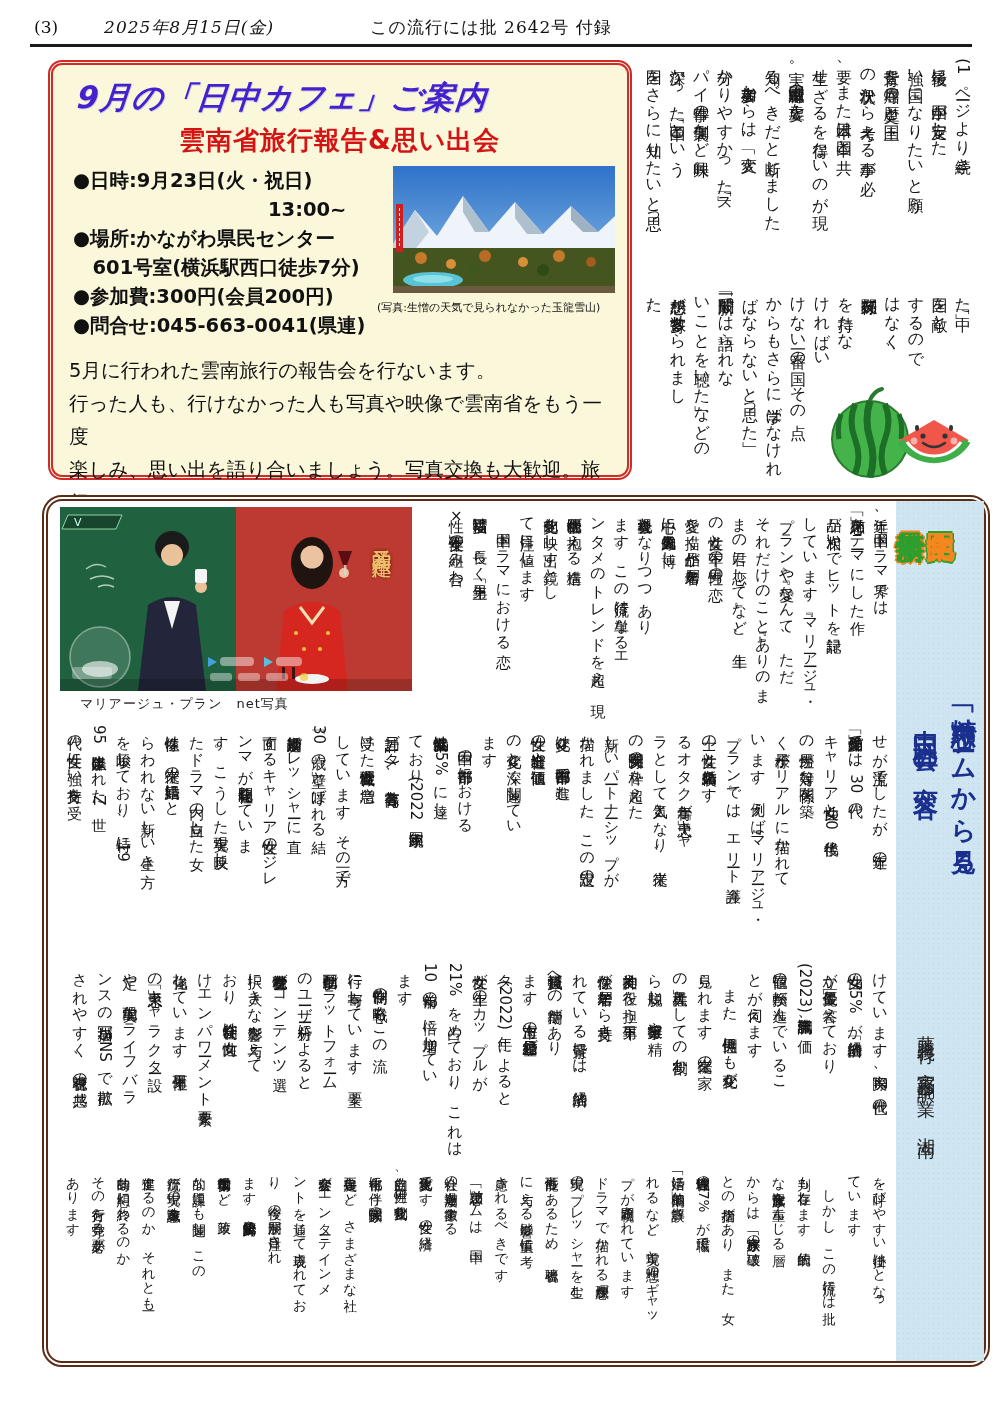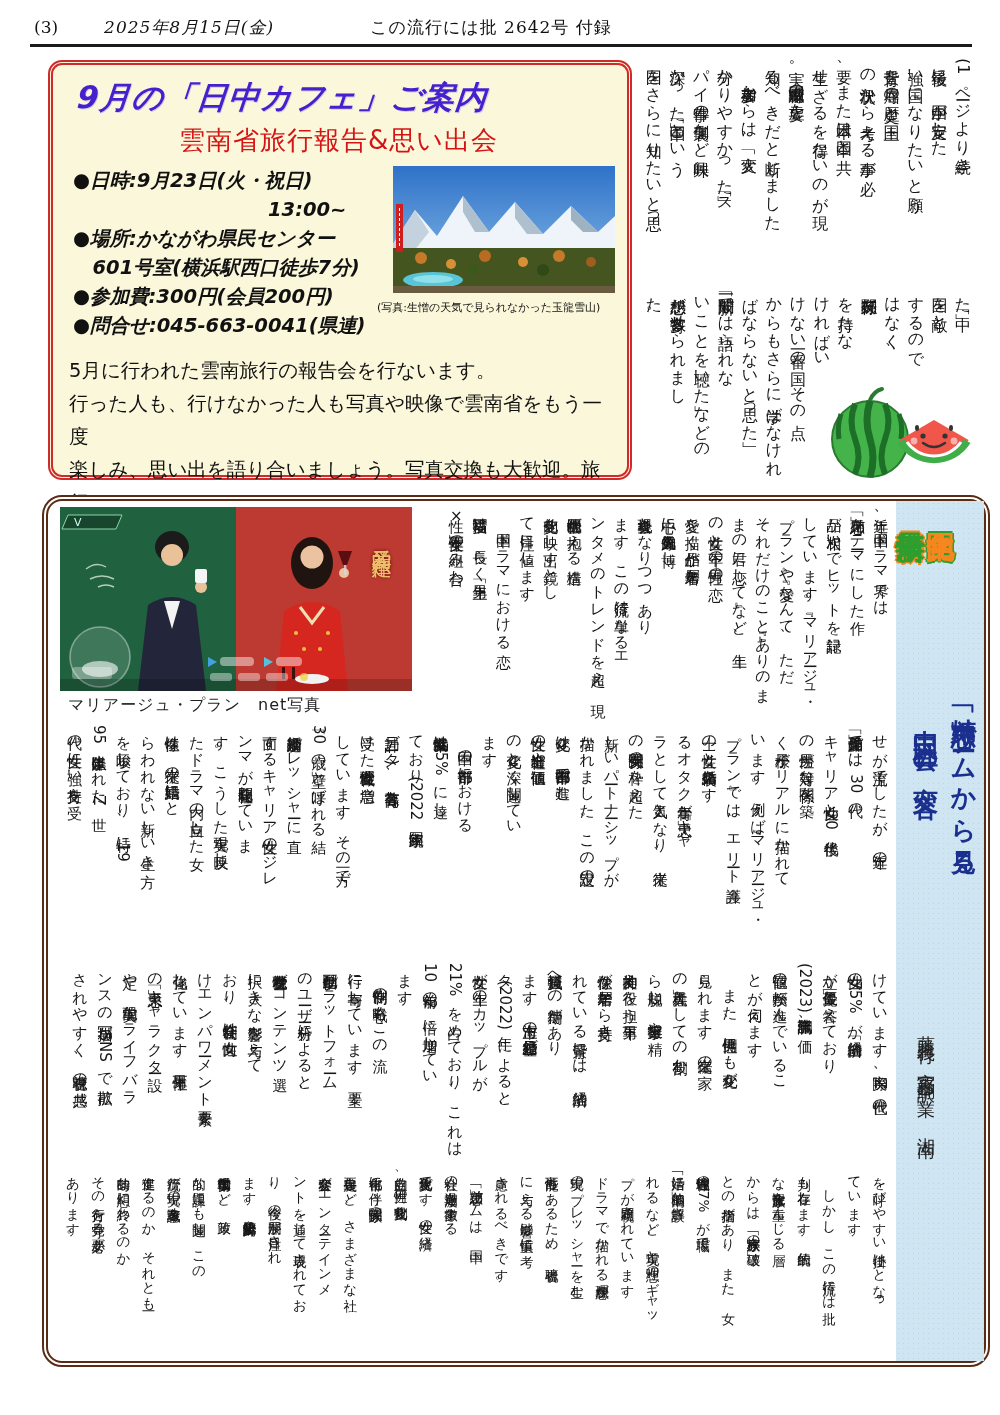--- a/index.html
+++ b/index.html
@@ -9,23 +9,23 @@
   .page-header{position:absolute;left:34px;top:16px;width:940px;font-size:17px;
        font-family:"DejaVu Serif",serif;display:flex;align-items:baseline;}
   .h-date{margin-left:46px;letter-spacing:1px;font-style:italic;}
   .h-issue{margin-left:96px;letter-spacing:1px;}
   .header-rule{position:absolute;left:30px;top:44px;width:942px;height:3px;background:#1a1a1a;}
   
   .cafe-box{position:absolute;left:48px;top:60px;width:584px;height:420px;box-sizing:border-box;
        background:#fbf7da;border:5px double #cf2b2b;border-radius:14px;padding:8px 14px;}
   .cafe-title{font-size:31px;font-weight:bold;font-style:italic;color:#4620cc;
        letter-spacing:1px;margin:4px 0 0 10px;transform:skewX(-5deg);text-shadow:1px 1px 0 #cfcfe8;}
-  .cafe-subtitle{font-size:26px;font-weight:normal;color:#d41414;margin:4px 0 8px 112px;letter-spacing:1px;}
+  .cafe-subtitle{font-size:26px;font-weight:bold;color:#d41414;margin:4px 0 8px 112px;letter-spacing:1px;}
   .cafe-cols{display:flex;}
-  .cafe-details{width:320px;font-size:19.5px;font-weight:bold;line-height:29px;white-space:pre-line;margin-left:6px;font-style:italic;}
+  .cafe-details{width:320px;font-size:19.5px;font-weight:bold;line-height:29px;white-space:pre-line;margin-left:6px;}
   .cafe-photo-wrap{width:194px;}
   .cafe-photo-caption{font-size:11px;margin-top:3px;margin-left:-16px;white-space:nowrap;}
   .cafe-body{font-size:19.5px;line-height:33px;white-space:pre-line;margin-top:14px;margin-left:2px;}
   
   .vert{writing-mode:vertical-rl;text-orientation:mixed;white-space:pre-line;color:#161616;}
   .cont-area{position:absolute;left:640px;top:58px;width:335px;height:432px;}
   .cont-band1{height:218px;display:flex;flex-direction:row-reverse;}
   .cont-note{font-size:16px;line-height:23.8px;height:218px;}
   .cont-b1{font-size:16px;line-height:23.8px;height:218px;flex:1;}
   .cont-band2{margin-top:10px;height:206px;display:flex;}
@@ -46,21 +46,21 @@
   .headline-main{position:absolute;top:196px;right:4px;writing-mode:vertical-rl;
        font-family:"DejaVu Serif",serif;font-weight:bold;font-size:25px;color:#1b2f8e;letter-spacing:2px;}
   .headline-sub{position:absolute;top:208px;right:42px;writing-mode:vertical-rl;
        font-family:"DejaVu Serif",serif;font-weight:bold;font-size:25px;color:#1b2f8e;letter-spacing:6px;}
   .author{position:absolute;top:520px;right:46px;writing-mode:vertical-rl;
        font-family:"DejaVu Serif",serif;font-size:18px;color:#222;letter-spacing:4px;white-space:pre;}
   .poster{position:absolute;left:12px;top:6px;width:352px;height:184px;}
   .poster-title{position:absolute;top:26px;right:16px;writing-mode:vertical-rl;
        font-family:"DejaVu Serif",serif;font-size:20px;color:#ecc06a;letter-spacing:2px;
        text-shadow:0 0 3px #7a1a10;}
-  .poster-caption{position:absolute;left:20px;top:194px;font-size:16px;letter-spacing:1px;color:#222;}
+  .poster-caption{position:absolute;left:32px;top:194px;font-size:13px;letter-spacing:1px;color:#222;}
   .group-a{position:absolute;top:6px;right:92px;width:452px;height:214px;font-size:15px;line-height:23.6px;}
   .band-b{position:absolute;top:224px;left:12px;right:92px;height:230px;font-size:15px;line-height:24.4px;}
   .band-c{position:absolute;top:462px;left:12px;right:92px;height:230px;font-size:15px;line-height:25px;}
   .band-d{position:absolute;top:666px;left:12px;right:92px;height:192px;font-size:13.5px;line-height:25.2px;}
 </style>
 </head>
 <body>
 
 <div class="page-header">
   <span>(3)</span>

